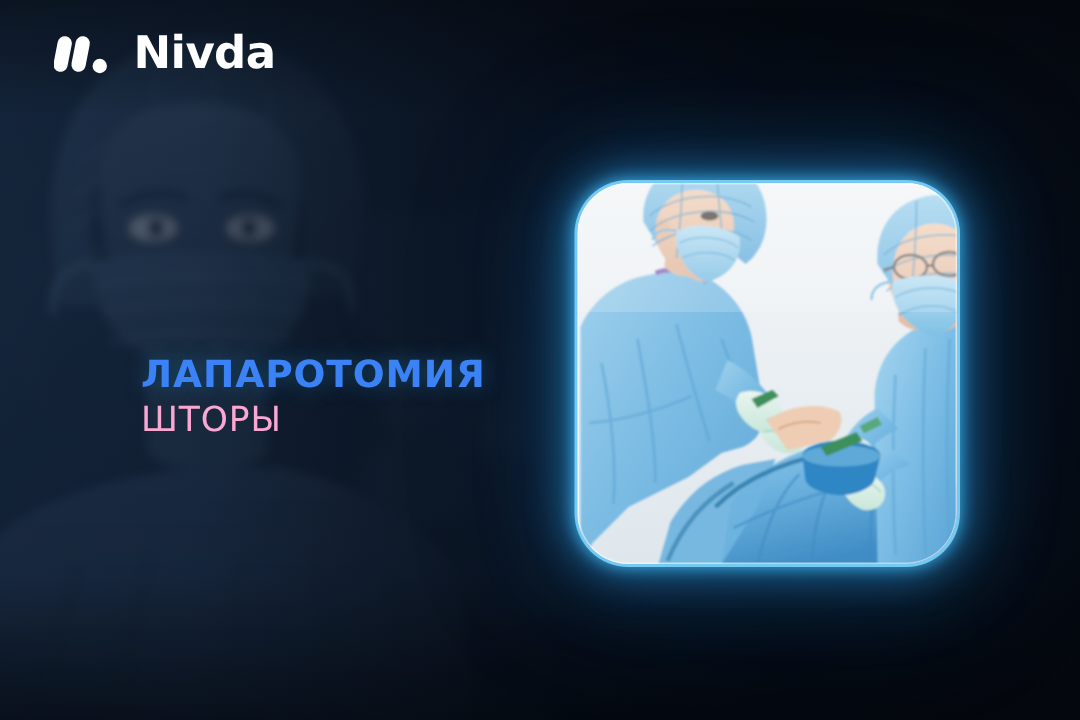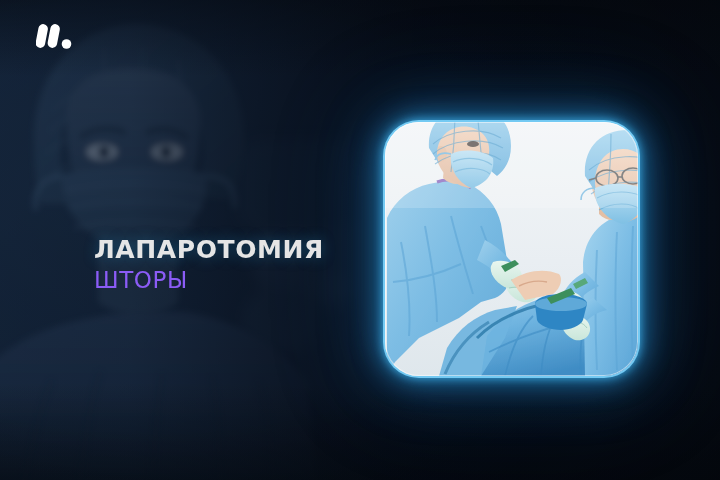--- a/index.html
+++ b/index.html
@@ -70,30 +70,30 @@
     line-height:1;
     font-family:"DejaVu Sans", sans-serif;
   }
 
   
   .headline{
     position:absolute; left:94px; top:236px;
     z-index:9;
   }
   .headline-main{
-    color:#e5e5e5;
+    color:#3b82f6;
     font-size:25px;
     font-weight:700;
     letter-spacing:.6px;
     line-height:1.12;
     font-family:"DejaVu Sans", sans-serif;
     text-shadow:0 0 14px rgba(41,169,232,.35);
   }
   .headline-sub{
-    color:#8b5cf6;
+    color:#f9a8d4;
     font-size:23px;
     font-weight:500;
     letter-spacing:.6px;
     line-height:1.2;
     margin-top:3px;
     font-family:"DejaVu Sans", sans-serif;
   }
 
   
   .site-url{
@@ -248,20 +248,21 @@
   <div class="logo">
     <span class="logo-mark">
       <svg viewBox="0 0 42 32" aria-hidden="true">
         <g fill="#ffffff">
           <rect x="1" y="4" width="9.5" height="24" rx="4.75" transform="rotate(11 5.75 16)"></rect>
           <rect x="13" y="4" width="9.5" height="24" rx="4.75" transform="rotate(11 17.75 16)"></rect>
           <circle cx="30.5" cy="24" r="4.8"></circle>
         </g>
       </svg>
     </span>
+    <span class="logo-text">Nivda</span>
   </div>
 
   <div class="headline">
     <div class="headline-main">ЛАПАРОТОМИЯ</div>
     <div class="headline-sub">ШТОРЫ</div>
   </div>
 
 
   <div class="photo-card">
     <svg class="photo" viewBox="0 0 253 254" preserveAspectRatio="xMidYMid slice" aria-hidden="true">

